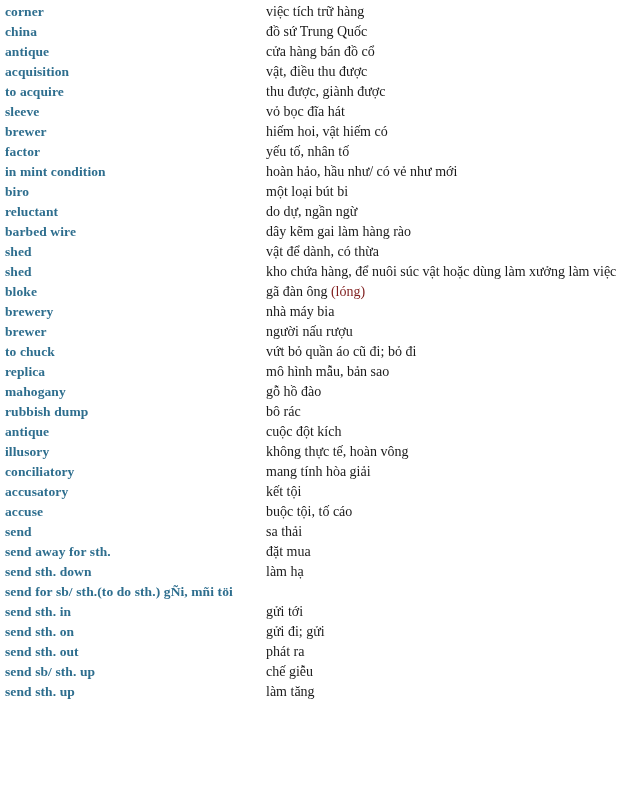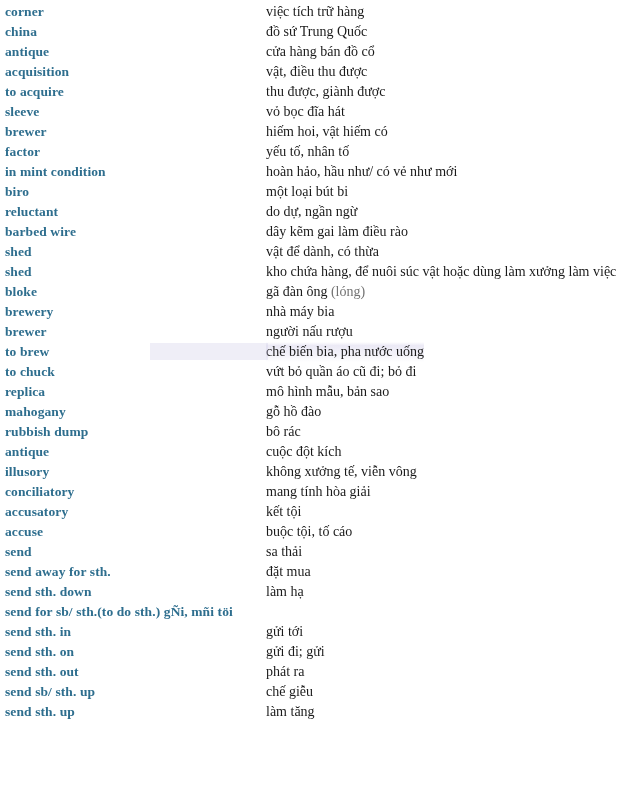--- a/index.html
+++ b/index.html
@@ -45,21 +45,21 @@
     position: absolute;
     left: 266px;
     top: 0;
     font-size: 14px;
     color: #1a1a1a;
     font-weight: normal;
   }
 
   
   .slang-tag {
-    color: #737373;
+    color: #7f1d1d;
   }
 
   
   .row.selected .definition {
     background: linear-gradient(
         to bottom,
         rgba(255,255,255,0) 0%,
         rgba(208,204,232,0.42) 18%,
         rgba(216,212,236,0.30) 62%,
         rgba(255,255,255,0) 100%);
@@ -118,21 +118,21 @@
     <div class="row">
       <span class="term">biro</span>
       <span class="definition"><span>một loại bút bi</span></span>
     </div>
     <div class="row">
       <span class="term">reluctant</span>
       <span class="definition"><span>do dự, ngần ngừ</span></span>
     </div>
     <div class="row">
       <span class="term">barbed wire</span>
-      <span class="definition"><span>dây kẽm gai làm điều rào</span></span>
+      <span class="definition"><span>dây kẽm gai làm hàng rào</span></span>
     </div>
     <div class="row">
       <span class="term">shed</span>
       <span class="definition"><span>vật để dành, có thừa</span></span>
     </div>
     <div class="row">
       <span class="term">shed</span>
       <span class="definition"><span>kho chứa hàng, để nuôi súc vật hoặc dùng làm xưởng làm việc</span></span>
     </div>
     <div class="row">
@@ -140,24 +140,20 @@
       <span class="definition"><span>gã đàn ông </span><span class="slang-tag">(lóng)</span></span>
     </div>
     <div class="row">
       <span class="term">brewery</span>
       <span class="definition"><span>nhà máy bia</span></span>
     </div>
     <div class="row">
       <span class="term">brewer</span>
       <span class="definition"><span>người nấu rượu</span></span>
     </div>
-    <div class="row selected">
-      <span class="term">to brew</span>
-      <span class="definition"><span>chế biến bia, pha nước uống</span></span>
-    </div>
     <div class="row">
       <span class="term">to chuck</span>
       <span class="definition"><span>vứt bỏ quần áo cũ đi; bỏ đi</span></span>
     </div>
     <div class="row">
       <span class="term">replica</span>
       <span class="definition"><span>mô hình mẫu, bản sao</span></span>
     </div>
     <div class="row">
       <span class="term">mahogany</span>
@@ -166,21 +162,21 @@
     <div class="row">
       <span class="term">rubbish dump</span>
       <span class="definition"><span>bô rác</span></span>
     </div>
     <div class="row">
       <span class="term">antique</span>
       <span class="definition"><span>cuộc đột kích</span></span>
     </div>
     <div class="row">
       <span class="term">illusory</span>
-      <span class="definition"><span>không xưởng tế, viễn vông</span></span>
+      <span class="definition"><span>không thực tế, hoàn vông</span></span>
     </div>
     <div class="row">
       <span class="term">conciliatory</span>
       <span class="definition"><span>mang tính hòa giải</span></span>
     </div>
     <div class="row">
       <span class="term">accusatory</span>
       <span class="definition"><span>kết tội</span></span>
     </div>
     <div class="row">

